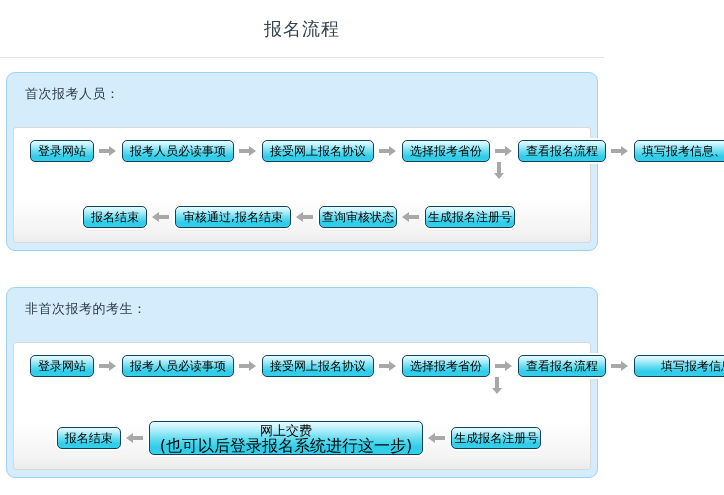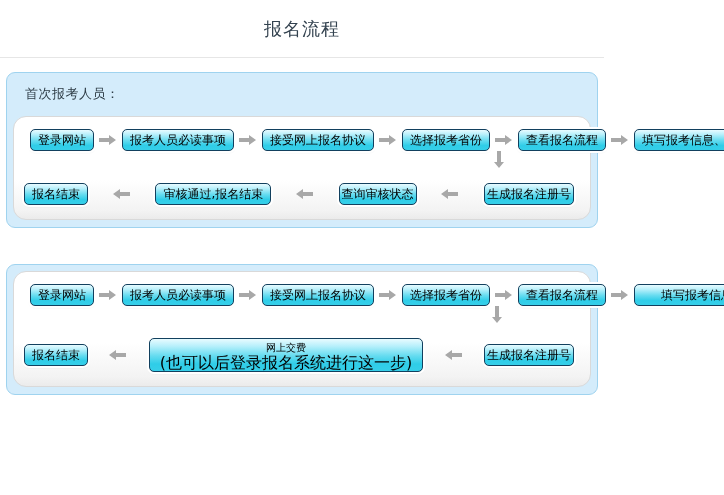--- a/index.html
+++ b/index.html
@@ -42,41 +42,41 @@
     border: 1px solid #9fd3ef;
     border-radius: 9px;
     padding: 6px 6px 7px 6px;
     box-sizing: border-box;
   }
   .panel-2 { margin-top: 36px; }
 
   .panel-heading {
     font-size: 13px;
     color: #2d3b45;
-    padding: 6px 2px 13px 12px;
+    padding: 6px 2px 24px 12px;
     letter-spacing: 0.5px;
   }
 
   
   .inner {
     background: linear-gradient(to bottom, #ffffff 0%, #ffffff 62%, #f3f3f3 92%, #ebebeb 100%);
     border: 1px solid #d9d9d9;
-    border-radius: 13px;
+    border-radius: 3px;
     box-sizing: border-box;
     padding: 12px 8px 14px 8px;
   }
 
   
   .flow-row {
     display: flex;
     align-items: center;
     flex-wrap: nowrap;
   }
   .row-1 { justify-content: flex-start; padding-left: 6px; }
-  .row-2 { justify-content: space-between; padding-right: 6px; margin-top: 14px; }
+  .row-2 { justify-content: center; padding-right: 6px; margin-top: 26px; }
 
   
   .node {
     position: relative;
     display: inline-flex;
     align-items: center;
     justify-content: center;
     text-align: center;
     box-sizing: border-box;
     height: 22px;
@@ -98,21 +98,21 @@
   }
   .node.wide  { padding: 0 2px; }
   .node.xwide { padding: 0 26px; }
   .node.two-line {
     height: 34px;
     flex-direction: column;
     justify-content: center;
     padding: 0 10px;
     line-height: 15px;
   }
-  .node.two-line .ln1 { font-size: 10px; }
+  .node.two-line .ln1 { font-size: 13px; }
   .node.two-line .ln2 { font-size: 16px; }
 
   
   .arrow-r, .arrow-l {
     flex: 0 0 auto;
     width: 18px;
     height: 14px;
     margin: 0 3px;
     color: #a8a8a8;
     display: inline-flex;
@@ -212,20 +212,21 @@
               <path d="M17 4 H7 V1 L0 6 L7 11 V8 H17 Z" fill="currentColor"></path>
             </svg>
         </span>
         <div class="node wide">生成报名注册号</div>
       </div>
 
     </div>
   </div>
 
   <div class="panel panel-2">
+    <div class="panel-heading">非首次报考的考生：</div>
     <div class="inner">
 
       <div class="flow-row row-1">
         <div class="node">登录网站</div>
         <span class="arrow-r">
           <svg width="18" height="12" viewBox="0 0 18 12">
               <path d="M0 4 H10 V1 L17 6 L10 11 V8 H0 Z" fill="currentColor"></path>
             </svg>
         </span>
         <div class="node">报考人员必读事项</div>

